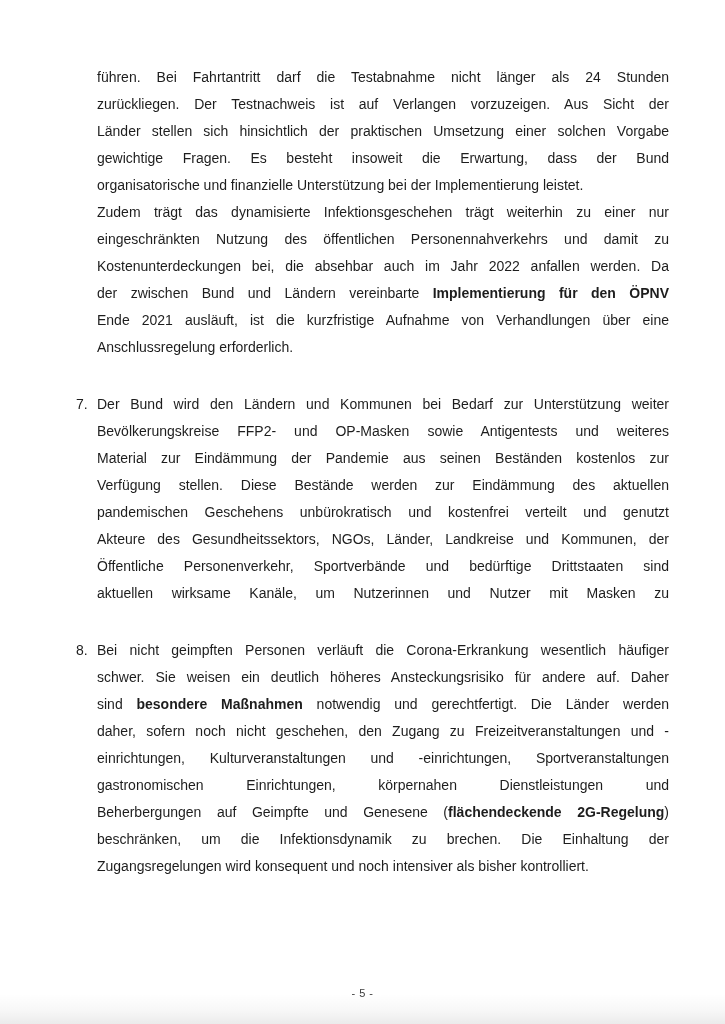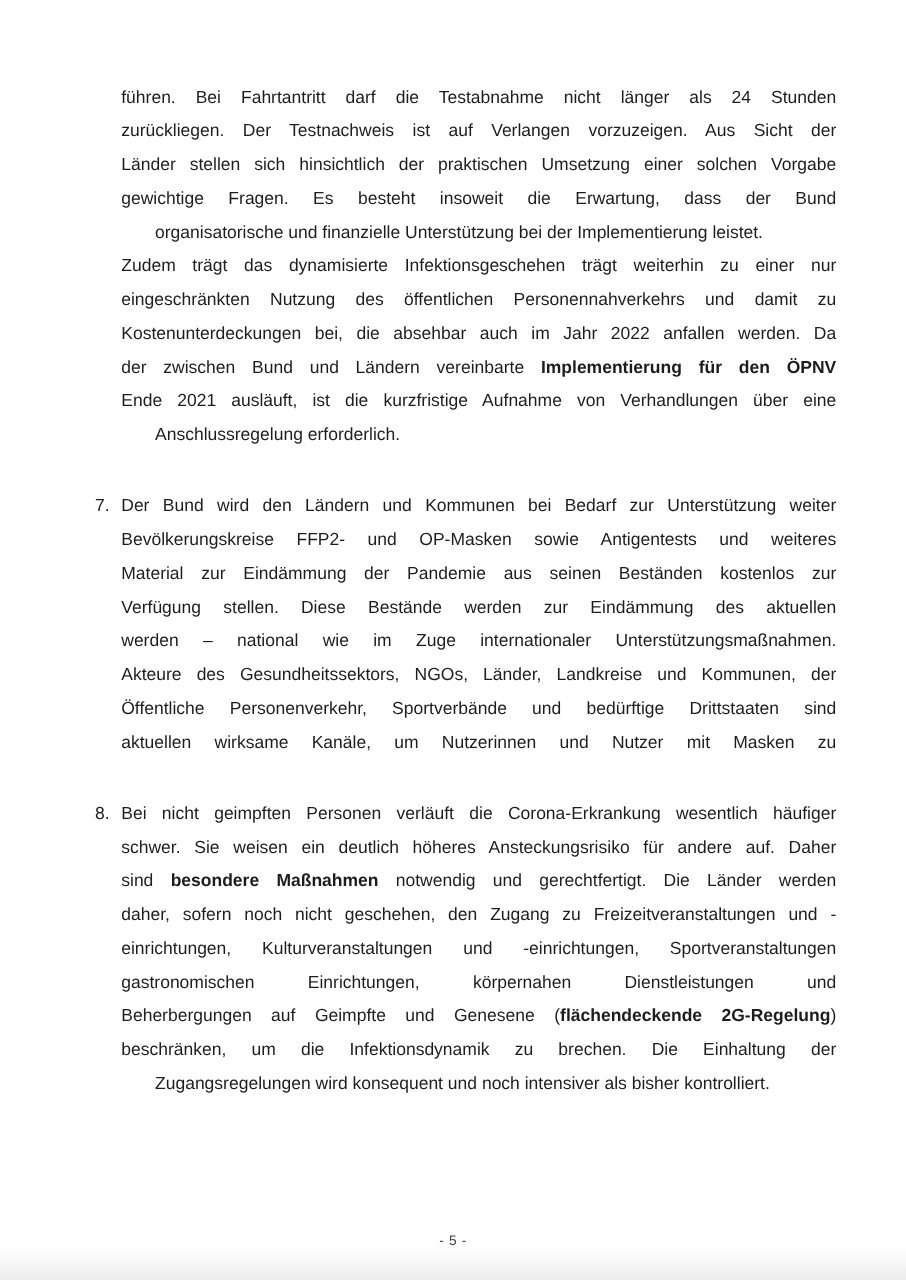--- a/index.html
+++ b/index.html
@@ -26,21 +26,21 @@
   .para-number {
     position: absolute;
     left: -21px;
     top: 0;
     width: 20px;
   }
   .line {
     text-align: justify;
     text-align-last: justify;
   }
-  .line.last { text-align-last: left; margin-left: 27px; }
+  .line.last { text-align-last: left; }
   .bold { font-weight: bold; }
   .footer {
     position: absolute;
     left: 0;
     top: 986px;
     width: 725px;
     text-align: center;
     font-size: 11px;
     line-height: 14px;
     color: #3c3c3c;
@@ -77,21 +77,21 @@
       <div class="line"><span>der zwischen Bund und Ländern vereinbarte </span><span class="bold">Implementierung für den ÖPNV</span></div>
       <div class="line"><span>Ende 2021 ausläuft, ist die kurzfristige Aufnahme von Verhandlungen über eine</span></div>
       <div class="line last"><span>Anschlussregelung erforderlich.</span></div>
     </div>
     <div class="para gap">
       <span class="para-number">7.</span>
       <div class="line"><span>Der Bund wird den Ländern und Kommunen bei Bedarf zur Unterstützung weiter</span></div>
       <div class="line"><span>Bevölkerungskreise FFP2- und OP-Masken sowie Antigentests und weiteres</span></div>
       <div class="line"><span>Material zur Eindämmung der Pandemie aus seinen Beständen kostenlos zur</span></div>
       <div class="line"><span>Verfügung stellen. Diese Bestände werden zur Eindämmung des aktuellen</span></div>
-      <div class="line"><span>werden – national wie im Zuge internationaler Unterstützungsmaßnahmen.</span></div>
+      <div class="line"><span>pandemischen Geschehens unbürokratisch und kostenfrei verteilt und genutzt</span></div>
       <div class="line"><span>Akteure des Gesundheitssektors, NGOs, Länder, Landkreise und Kommunen, der</span></div>
       <div class="line"><span>Öffentliche Personenverkehr, Sportverbände und bedürftige Drittstaaten sind</span></div>
       <div class="line"><span>aktuellen wirksame Kanäle, um Nutzerinnen und Nutzer mit Masken zu</span></div>
     </div>
     <div class="para gap">
       <span class="para-number">8.</span>
       <div class="line"><span>Bei nicht geimpften Personen verläuft die Corona-Erkrankung wesentlich häufiger</span></div>
       <div class="line"><span>schwer. Sie weisen ein deutlich höheres Ansteckungsrisiko für andere auf. Daher</span></div>
       <div class="line"><span>sind </span><span class="bold">besondere Maßnahmen</span><span> notwendig und gerechtfertigt. Die Länder werden</span></div>
       <div class="line"><span>daher, sofern noch nicht geschehen, den Zugang zu Freizeitveranstaltungen und -</span></div>

